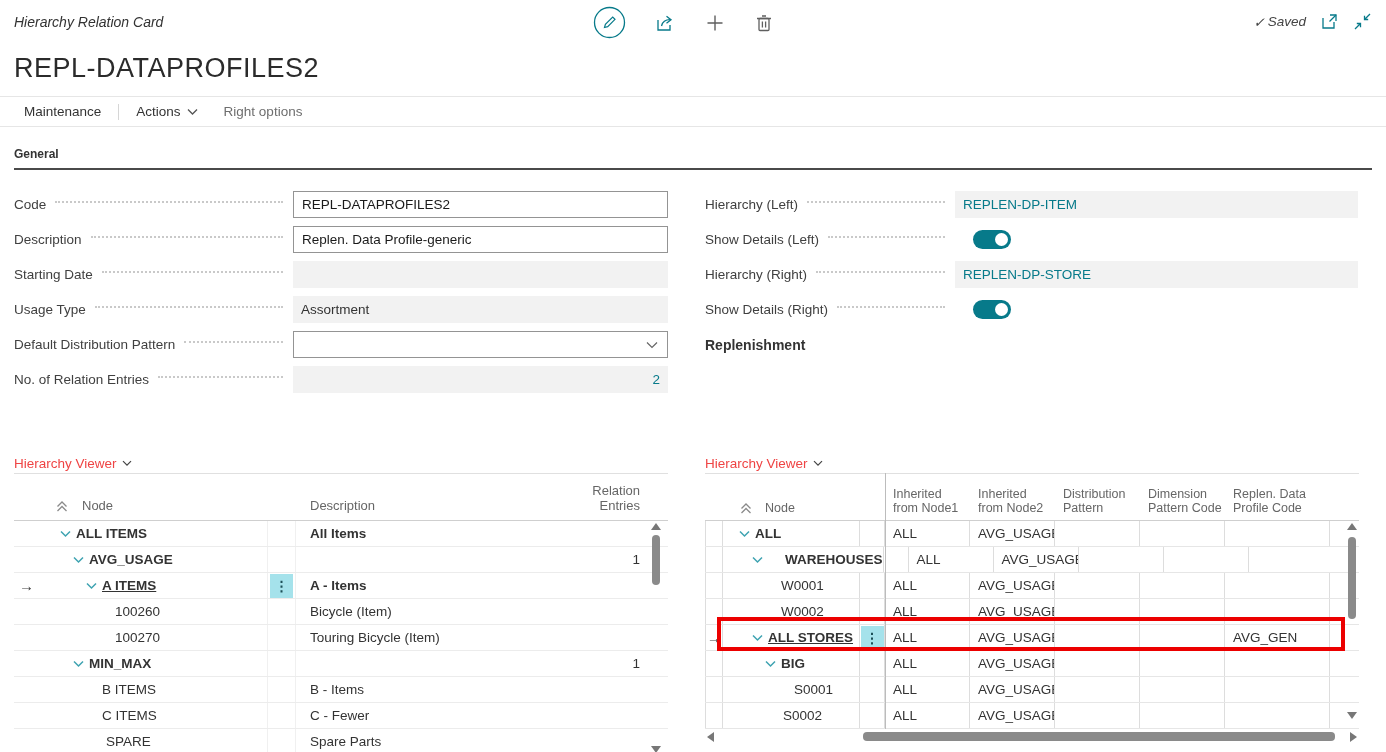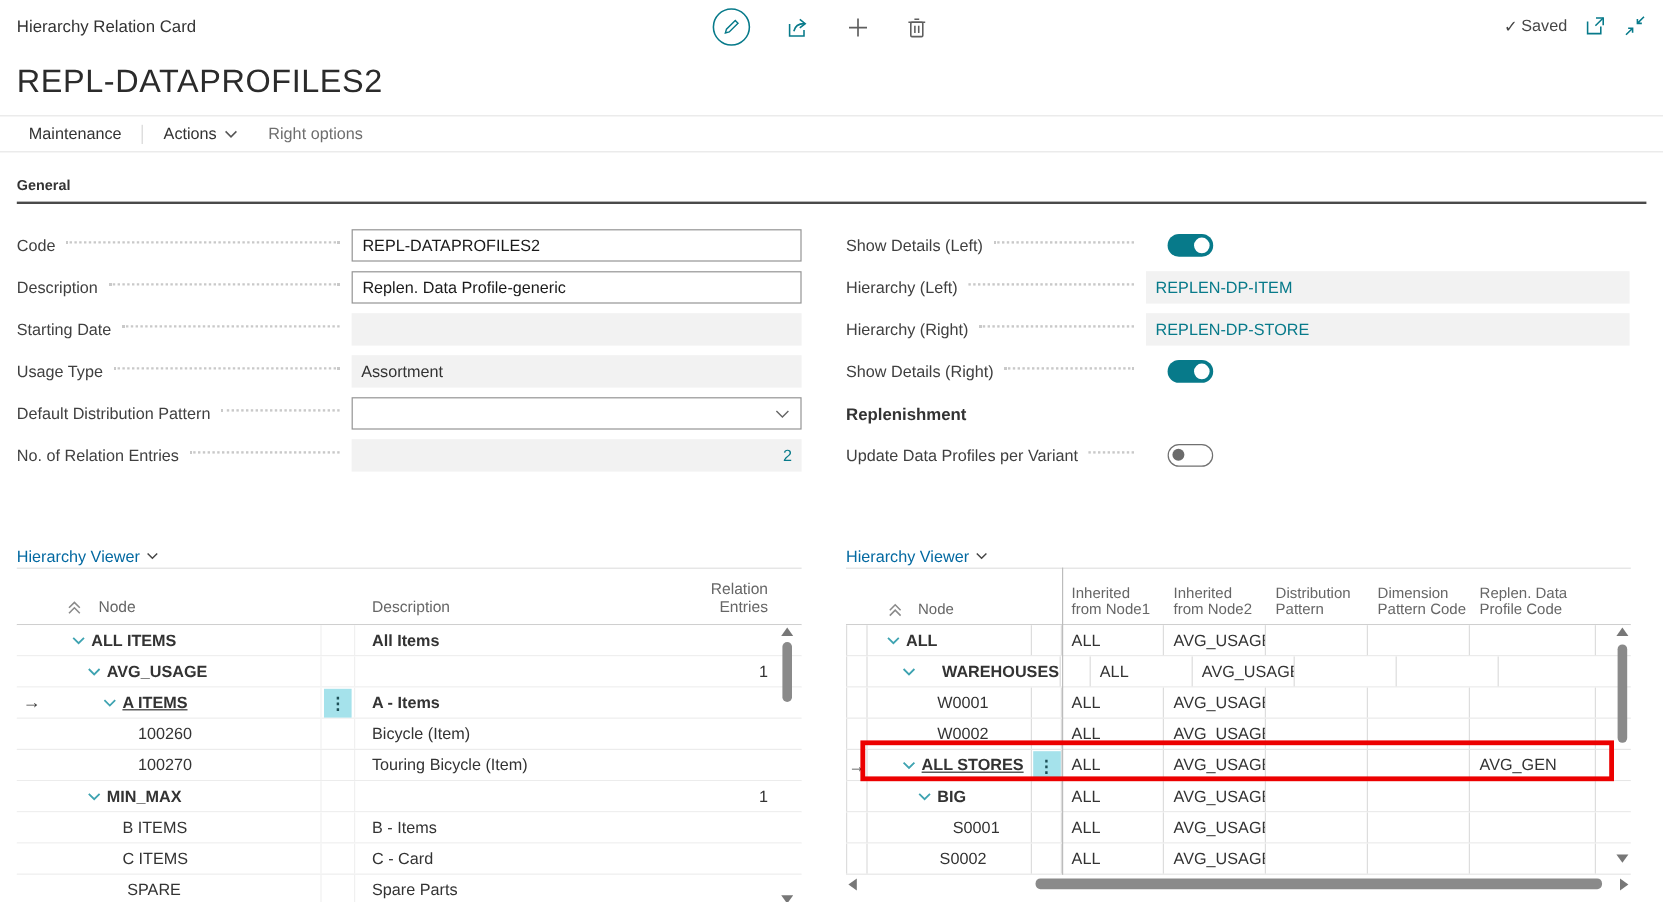--- a/index.html
+++ b/index.html
@@ -3,21 +3,21 @@
 <meta charset="utf-8">
 <style>
   * { box-sizing: border-box; }
   html,body { margin:0; padding:0; }
   body {
     width:1386px; height:752px; overflow:hidden; background:#fff;
     font-family:"Liberation Sans", sans-serif; color:#333;
     position:relative;
   }
   
-  .topbar { position:relative; height:45px; }
+  .topbar { position:relative; height:45px;font-style:italic; }
   .pagecaption { position:absolute; left:14px; top:14px; font-size:14px; color:#333; }
   .toolbar { position:absolute; left:593px; top:6px; display:flex; align-items:center; gap:28px; }
   .tbicon { display:flex; align-items:center; justify-content:center; cursor:pointer; }
   .rightstat { position:absolute; right:14px; top:12px; display:flex; align-items:center; gap:14px; }
   .saved { font-size:13.5px; color:#454545; display:flex; align-items:center; gap:3px; }
   
   .titlebar { height:51px; padding:8px 0 0 14px; }
   .pagetitle { font-size:27px; font-weight:400; color:#2b2b2b; letter-spacing:0.5px; }
   
   .menubar { height:31px; border-top:1px solid #e6e6e6; border-bottom:1px solid #e6e6e6;
@@ -47,21 +47,21 @@
   .togglerow { flex:1; display:flex; align-items:center; }
   .toggle { width:38px; height:19px; border-radius:10px; position:relative; margin-left:18px; cursor:pointer; }
   .toggle.on { background:#077a8a; }
   .toggle.on .knob { position:absolute; right:3px; top:3px; width:13px; height:13px; border-radius:50%; background:#fff; }
   .toggle.off { background:#fff; border:1.5px solid #707070; }
   .toggle.off .knob { position:absolute; left:3px; top:3px; width:10px; height:10px; border-radius:50%; background:#6b6b6b; }
   .subhead { font-size:14px; font-weight:700; color:#333; }
   
   .viewers { display:flex; gap:37px; padding:0 14px; margin-top:56px; }
   .panel { width:654px; position:relative; height:302px; }
-  .v-caption { height:20px; display:flex; align-items:center; gap:5px; font-size:13.5px; color:#0369a1; cursor:pointer; }
+  .v-caption { height:20px; display:flex; align-items:center; gap:5px; font-size:13.5px; color:#ef4444; cursor:pointer; }
   .v-table { border-top:1px solid #e0e0e0; margin-top:0px; }
   .t-header { height:47px; display:flex; align-items:flex-end; padding-bottom:7px; color:#666;
     font-size:13px; border-bottom:1px solid #cfcfcf; }
   .rt .t-header { font-size:12.5px; line-height:14px; padding-bottom:5px; }
   
   .lh-node { flex:0 0 254px; display:flex; align-items:flex-end; gap:13px; padding-left:41px; }
   .lh-menu { flex:0 0 28px; }
   .lh-desc { flex:0 0 258px; padding-left:14px; }
   .lh-entries { flex:1; text-align:right; padding-right:28px; }
   .lr { height:26px; display:flex; align-items:stretch; border-bottom:1px solid #ececec;
@@ -230,67 +230,56 @@
             <span>No. of Relation Entries</span>
             <span class="leader"></span>
           </div>
         <div class="fctl robox numright">2</div>
       </div>
     </div>
 
     <div class="fieldcol right">
       <div class="frow">
         <div class="flabel">
+            <span>Hierarchy (Left)</span>
+            <span class="leader"></span>
+          </div>
+        <div class="fctl robox linkval">REPLEN-DP-ITEM</div>
+      </div>
+      <div class="frow">
+        <div class="flabel">
             <span>Show Details (Left)</span>
             <span class="leader"></span>
           </div>
         <div class="togglerow">
             <span class="toggle on">
               <span class="knob"></span>
             </span>
           </div>
       </div>
       <div class="frow">
         <div class="flabel">
-            <span>Hierarchy (Left)</span>
-            <span class="leader"></span>
-          </div>
-        <div class="fctl robox linkval">REPLEN-DP-ITEM</div>
-      </div>
-      <div class="frow">
-        <div class="flabel">
             <span>Hierarchy (Right)</span>
             <span class="leader"></span>
           </div>
         <div class="fctl robox linkval">REPLEN-DP-STORE</div>
       </div>
       <div class="frow">
         <div class="flabel">
             <span>Show Details (Right)</span>
             <span class="leader"></span>
           </div>
         <div class="togglerow">
             <span class="toggle on">
               <span class="knob"></span>
             </span>
           </div>
       </div>
       <div class="frow">
         <span class="subhead">Replenishment</span>
-      </div>
-      <div class="frow">
-        <div class="flabel">
-            <span>Update Data Profiles per Variant</span>
-            <span class="leader"></span>
-          </div>
-        <div class="togglerow">
-            <span class="toggle off">
-              <span class="knob"></span>
-            </span>
-          </div>
       </div>
     </div>
   </div>
 </div>
 
 <div class="viewers">
 
   <div class="panel lt">
     <div class="v-caption">
       <span>Hierarchy Viewer</span>
@@ -388,21 +377,21 @@
             </div>
             <div class="lc-menu"></div>
             <div class="lc-desc">B - Items</div>
             <div class="lc-entries"></div>
           </div>
           <div class="lr">
             <div class="lc-node">
               <span class="ntext" style="margin-left: 88px;">C ITEMS</span>
             </div>
             <div class="lc-menu"></div>
-            <div class="lc-desc">C - Card</div>
+            <div class="lc-desc">C - Fewer</div>
             <div class="lc-entries"></div>
           </div>
           <div class="lr">
             <div class="lc-node">
               <span class="ntext" style="margin-left: 92px;">SPARE</span>
             </div>
             <div class="lc-menu"></div>
             <div class="lc-desc">Spare Parts</div>
             <div class="lc-entries"></div>
           </div>

